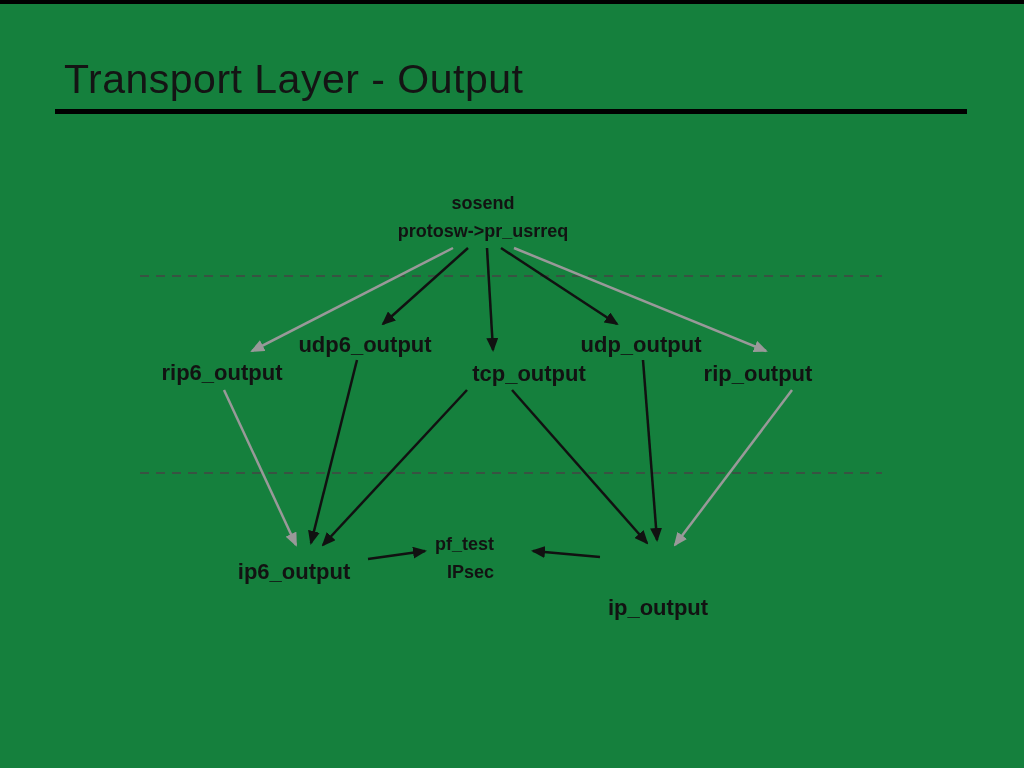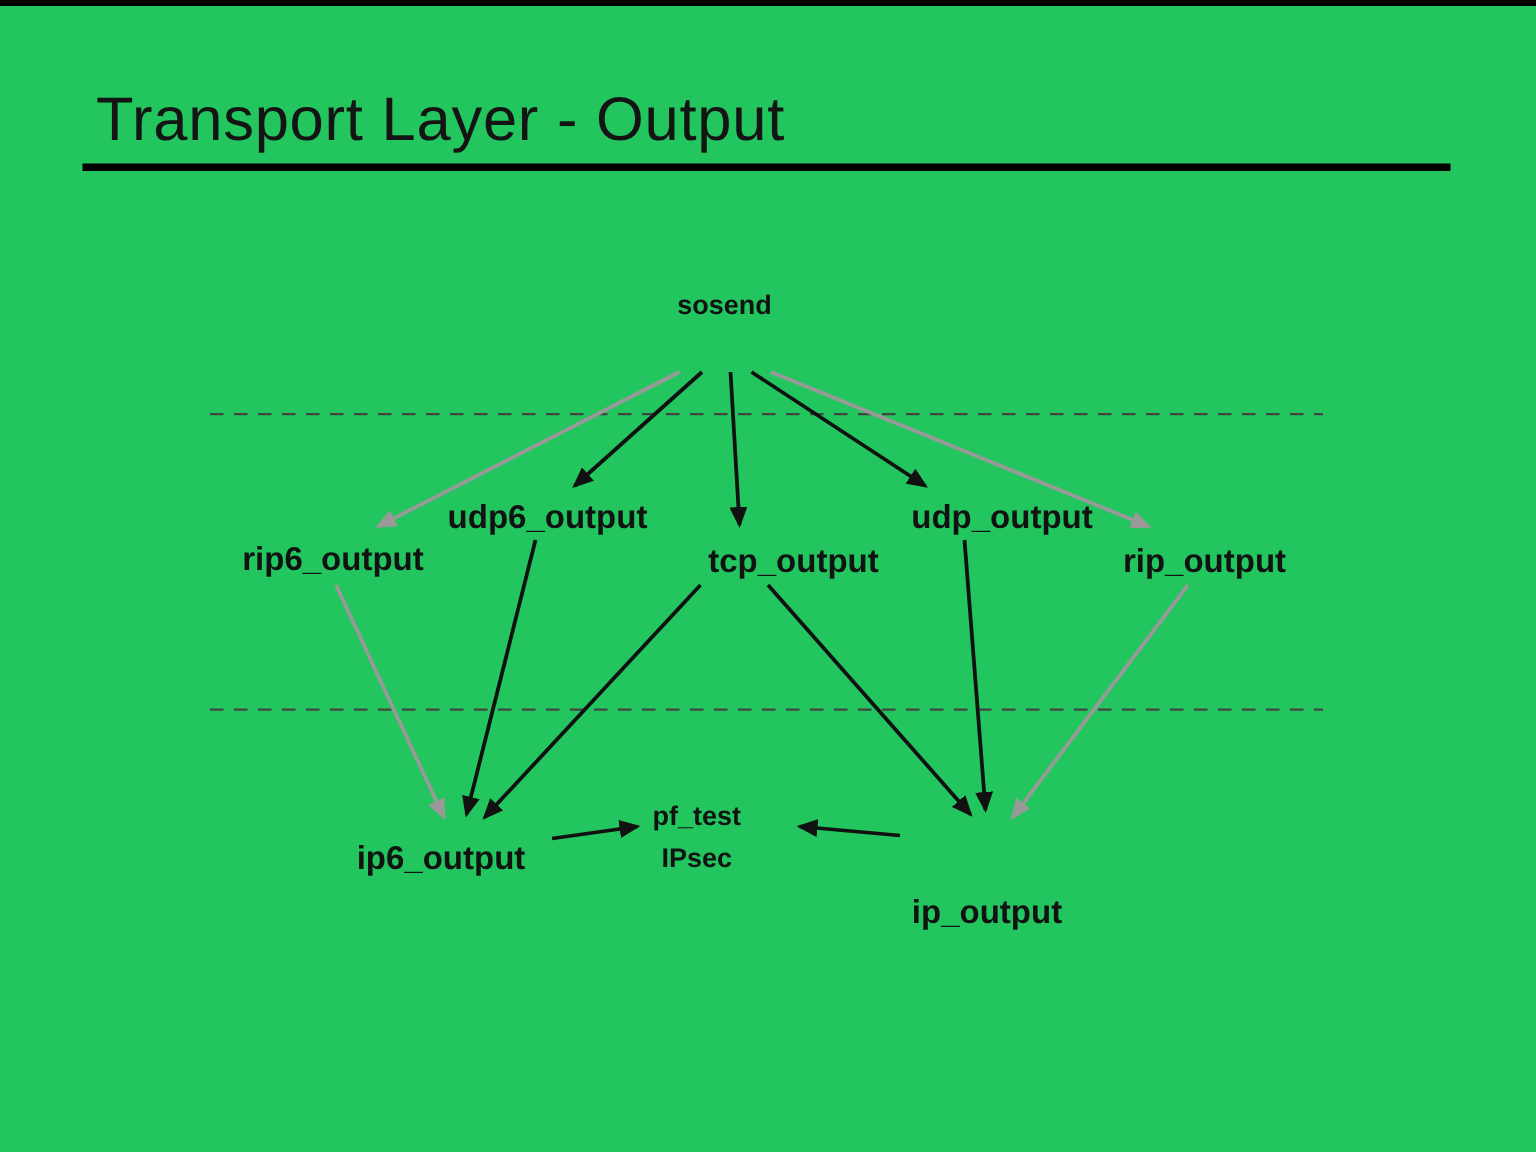--- a/index.html
+++ b/index.html
@@ -2,21 +2,21 @@
 <html><head>
 <meta charset="utf-8">
 <style>
   * { margin: 0; padding: 0; box-sizing: border-box; }
   html, body {
     width: 1024px; height: 768px;
     background: #ffffff;
     font-family: "Liberation Sans", sans-serif;
     overflow: hidden;
   }
-  .slide { position: relative; width: 1024px; height: 768px; background: #22c55e; }
+  .slide { position: relative; width: 1024px; height: 768px; background: #15803d; }
 
   .top-edge-bar {
     position: absolute; top: 0; left: 0;
     width: 1024px; height: 4px; background: #000;
   }
 
   .slide-title {
     position: absolute;
     left: 64px; top: 56px;
     font-size: 41px;
@@ -46,21 +46,21 @@
   }
   .node-block {
     position: absolute;
     font-size: 18px;
     font-weight: 700;
     color: #121212;
     white-space: nowrap;
     line-height: 28px;
   }
   .node-block.centered { transform: translateX(-50%); text-align: center; }
-  .node-block.left-aligned { text-align: center; }
+  .node-block.left-aligned { text-align: right; }
 </style>
 </head>
 <body>
 
 <div class="slide">
 
   <div class="top-edge-bar"></div>
 
   <h1 class="slide-title">Transport Layer - Output</h1>
   <div class="title-rule"></div>
@@ -89,27 +89,28 @@
         <line x1="467" y1="390" x2="323" y2="545" stroke="#111111" stroke-width="2.5" marker-end="url(#arrow-black)"></line>
         <line x1="512" y1="390" x2="647" y2="543" stroke="#111111" stroke-width="2.5" marker-end="url(#arrow-black)"></line>
         <line x1="643" y1="360" x2="657" y2="540" stroke="#111111" stroke-width="2.5" marker-end="url(#arrow-black)"></line>
         <line x1="792" y1="390" x2="675" y2="545" stroke="#999999" stroke-width="2.5" marker-end="url(#arrow-gray)"></line>
         <line x1="368" y1="559" x2="425" y2="551" stroke="#111111" stroke-width="2.5" marker-end="url(#arrow-black)"></line>
         <line x1="600" y1="557" x2="533" y2="551" stroke="#111111" stroke-width="2.5" marker-end="url(#arrow-black)"></line>
       </svg>
 
     <div class="node-block centered" style="left:483px; top:189px;">
       <div>sosend</div>
+      <div>protosw-&gt;pr_usrreq</div>
     </div>
 
     <div class="node" style="left:222px; top:373px;">rip6_output</div>
     <div class="node" style="left:365px; top:345px;">udp6_output</div>
     <div class="node" style="left:494px; top:374px;margin-left:35px;">tcp_output</div>
-    <div class="node" style="left:641px; top:345px;margin-left:27px;">udp_output</div>
-    <div class="node" style="left:803px; top:374px;">rip_output</div>
+    <div class="node" style="left:641px; top:345px;">udp_output</div>
+    <div class="node" style="left:758px; top:374px;">rip_output</div>
 
     <div class="node" style="left:294px; top:572px;">ip6_output</div>
 
     <div class="node-block left-aligned" style="left:435px; top:530px;">
       <div>pf_test</div>
       <div>IPsec</div>
     </div>
 
     <div class="node" style="left:658px; top:572px;margin-top:36px;">ip_output</div>
 

